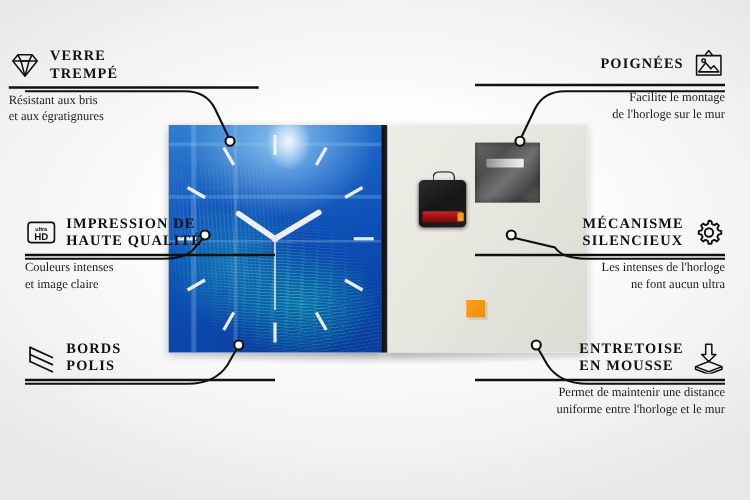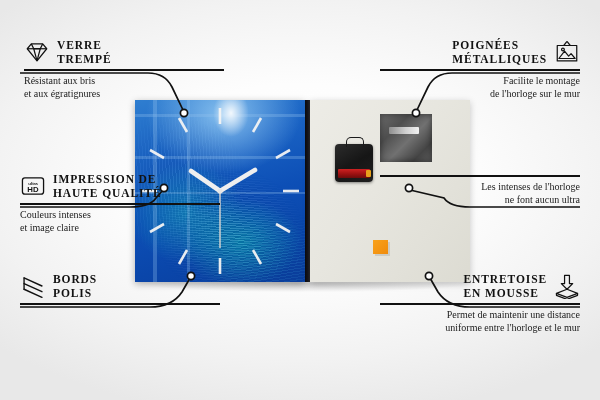--- a/index.html
+++ b/index.html
@@ -200,21 +200,21 @@
     <g fill="#ffffff" stroke="#111111" stroke-width="1.7">
       <circle cx="184" cy="113" r="3.6"></circle>
       <circle cx="164" cy="188" r="3.6"></circle>
       <circle cx="191" cy="276" r="3.6"></circle>
       <circle cx="416" cy="113" r="3.6"></circle>
       <circle cx="409" cy="188" r="3.6"></circle>
       <circle cx="429" cy="276" r="3.6"></circle>
     </g>
   </svg>
 
-  <div class="feature left" style="left:24px;top:38px;">
+  <div class="feature left" style="left:7px;top:38px;">
     <div class="feat-head">
       <span class="icon">
         <svg viewBox="0 0 32 32">
             <g fill="none" stroke="#111" stroke-width="1.5" stroke-linejoin="round">
           <path d="M4 12 L9 6 H23 L28 12 L16 27 Z"></path>
           <path d="M4 12 H28"></path>
               <path d="M9 6 L12 12 L16 27"></path>
               <path d="M23 6 L20 12 L16 27"></path>
               <path d="M12 12 H20"></path>
         </g>
@@ -264,40 +264,53 @@
       <span class="feat-title">
         <span>BORDS</span><br><span>POLIS</span>
       </span>
     </div>
     <div class="rule"></div>
   </div>
 
   <div class="feature right" style="left:380px;top:38px;">
     <div class="feat-head">
       <span class="feat-title">
-        <span>POIGNÉES</span><br><span>MÉTALLIQUES</span>
+        <span>POIGNÉES</span><br>
       </span>
       <span class="icon">
         <svg viewBox="0 0 32 32">
             <g fill="none" stroke="#111" stroke-width="1.5" stroke-linejoin="round">
           <path d="M16 3 L12 8 M16 3 L20 8"></path>
           <rect x="4" y="8" width="24" height="19"></rect>
           <path d="M6 24 L13 15 L18 21 L21 18 L26 24 Z"></path>
           <circle cx="11" cy="13" r="1.7"></circle>
         </g>
           </svg>
       </span>
     </div>
     <div class="rule"></div>
     <div class="feat-desc">
       <span>Facilite le montage</span><br><span>de l'horloge sur le mur</span>
     </div>
   </div>
 
   <div class="feature right" style="left:380px;top:172px;">
+    <div class="feat-head">
+      <span class="feat-title">
+        <span>MÉCANISME</span><br><span>SILENCIEUX</span>
+      </span>
+      <span class="icon">
+        <svg viewBox="0 0 32 32">
+            <g fill="none" stroke="#111" stroke-width="1.9" stroke-linejoin="round">
+          <path d="M16 4.5 L18.6 4.9 L19.3 7.7 L21.6 8.7 L24 7.2 L26 9.2 L24.5 11.6 L25.5 13.9 L28.3 14.6 L28.3 17.4 L25.5 18.1 L24.5 20.4 L26 22.8 L24 24.8 L21.6 23.3 L19.3 24.3 L18.6 27.1 L15.8 27.1 L15.1 24.3 L12.8 23.3 L10.4 24.8 L8.4 22.8 L9.9 20.4 L8.9 18.1 L6.1 17.4 L6.1 14.6 L8.9 13.9 L9.9 11.6 L8.4 9.2 L10.4 7.2 L12.8 8.7 L15.1 7.7 L15.8 4.9 Z"></path>
+          <circle cx="16.2" cy="16" r="4.1"></circle>
+        </g>
+          </svg>
+      </span>
+    </div>
     <div class="rule"></div>
     <div class="feat-desc">
       <span>Les intenses de l'horloge</span><br><span>ne font aucun ultra</span>
     </div>
   </div>
 
   <div class="feature right" style="left:380px;top:272px;">
     <div class="feat-head">
       <span class="feat-title">
         <span>ENTRETOISE</span><br><span>EN MOUSSE</span>

